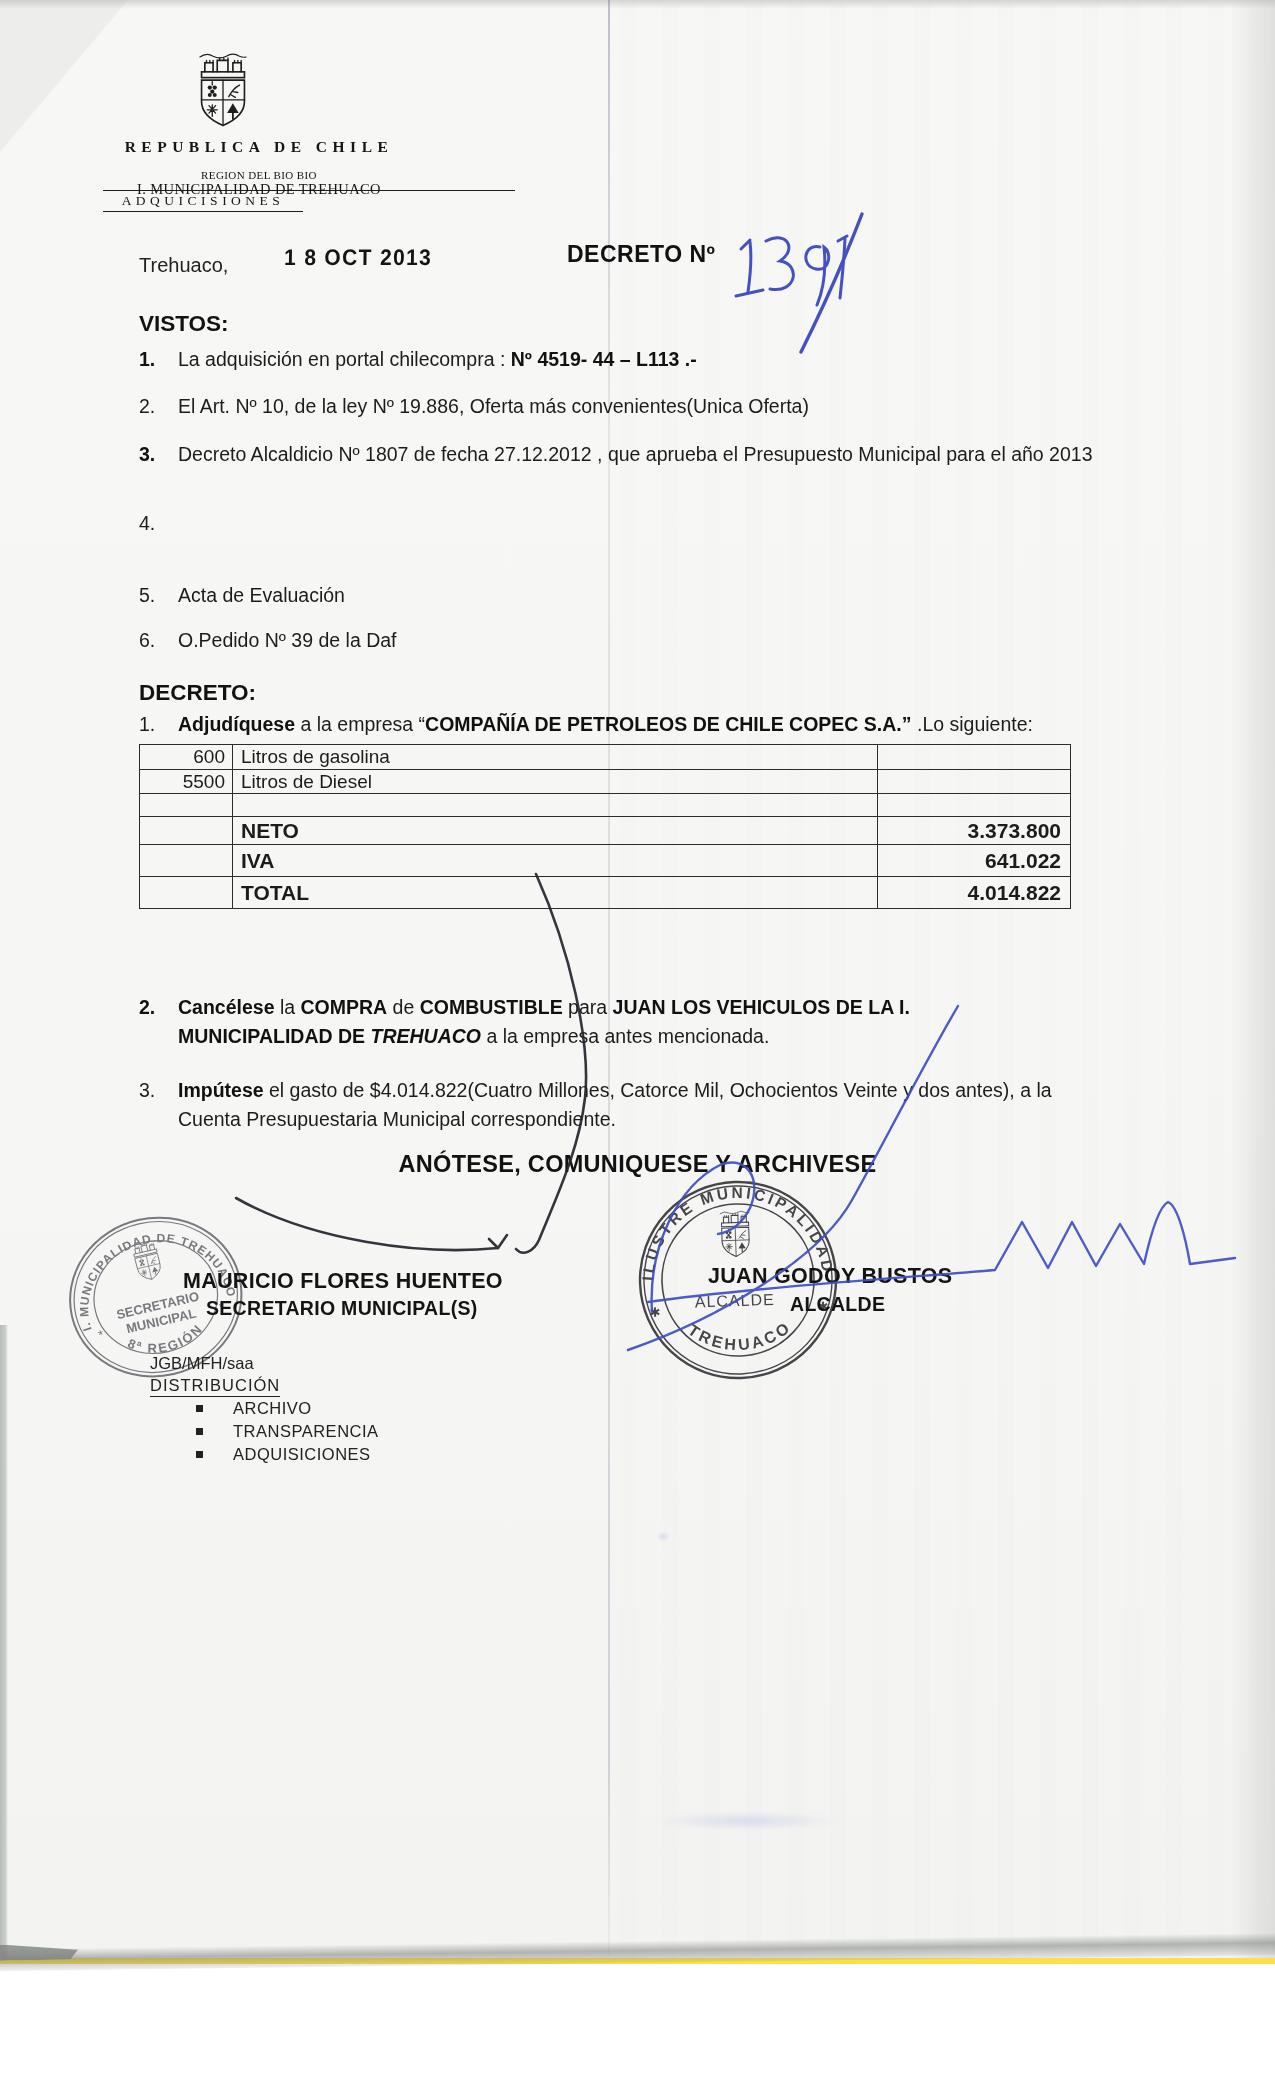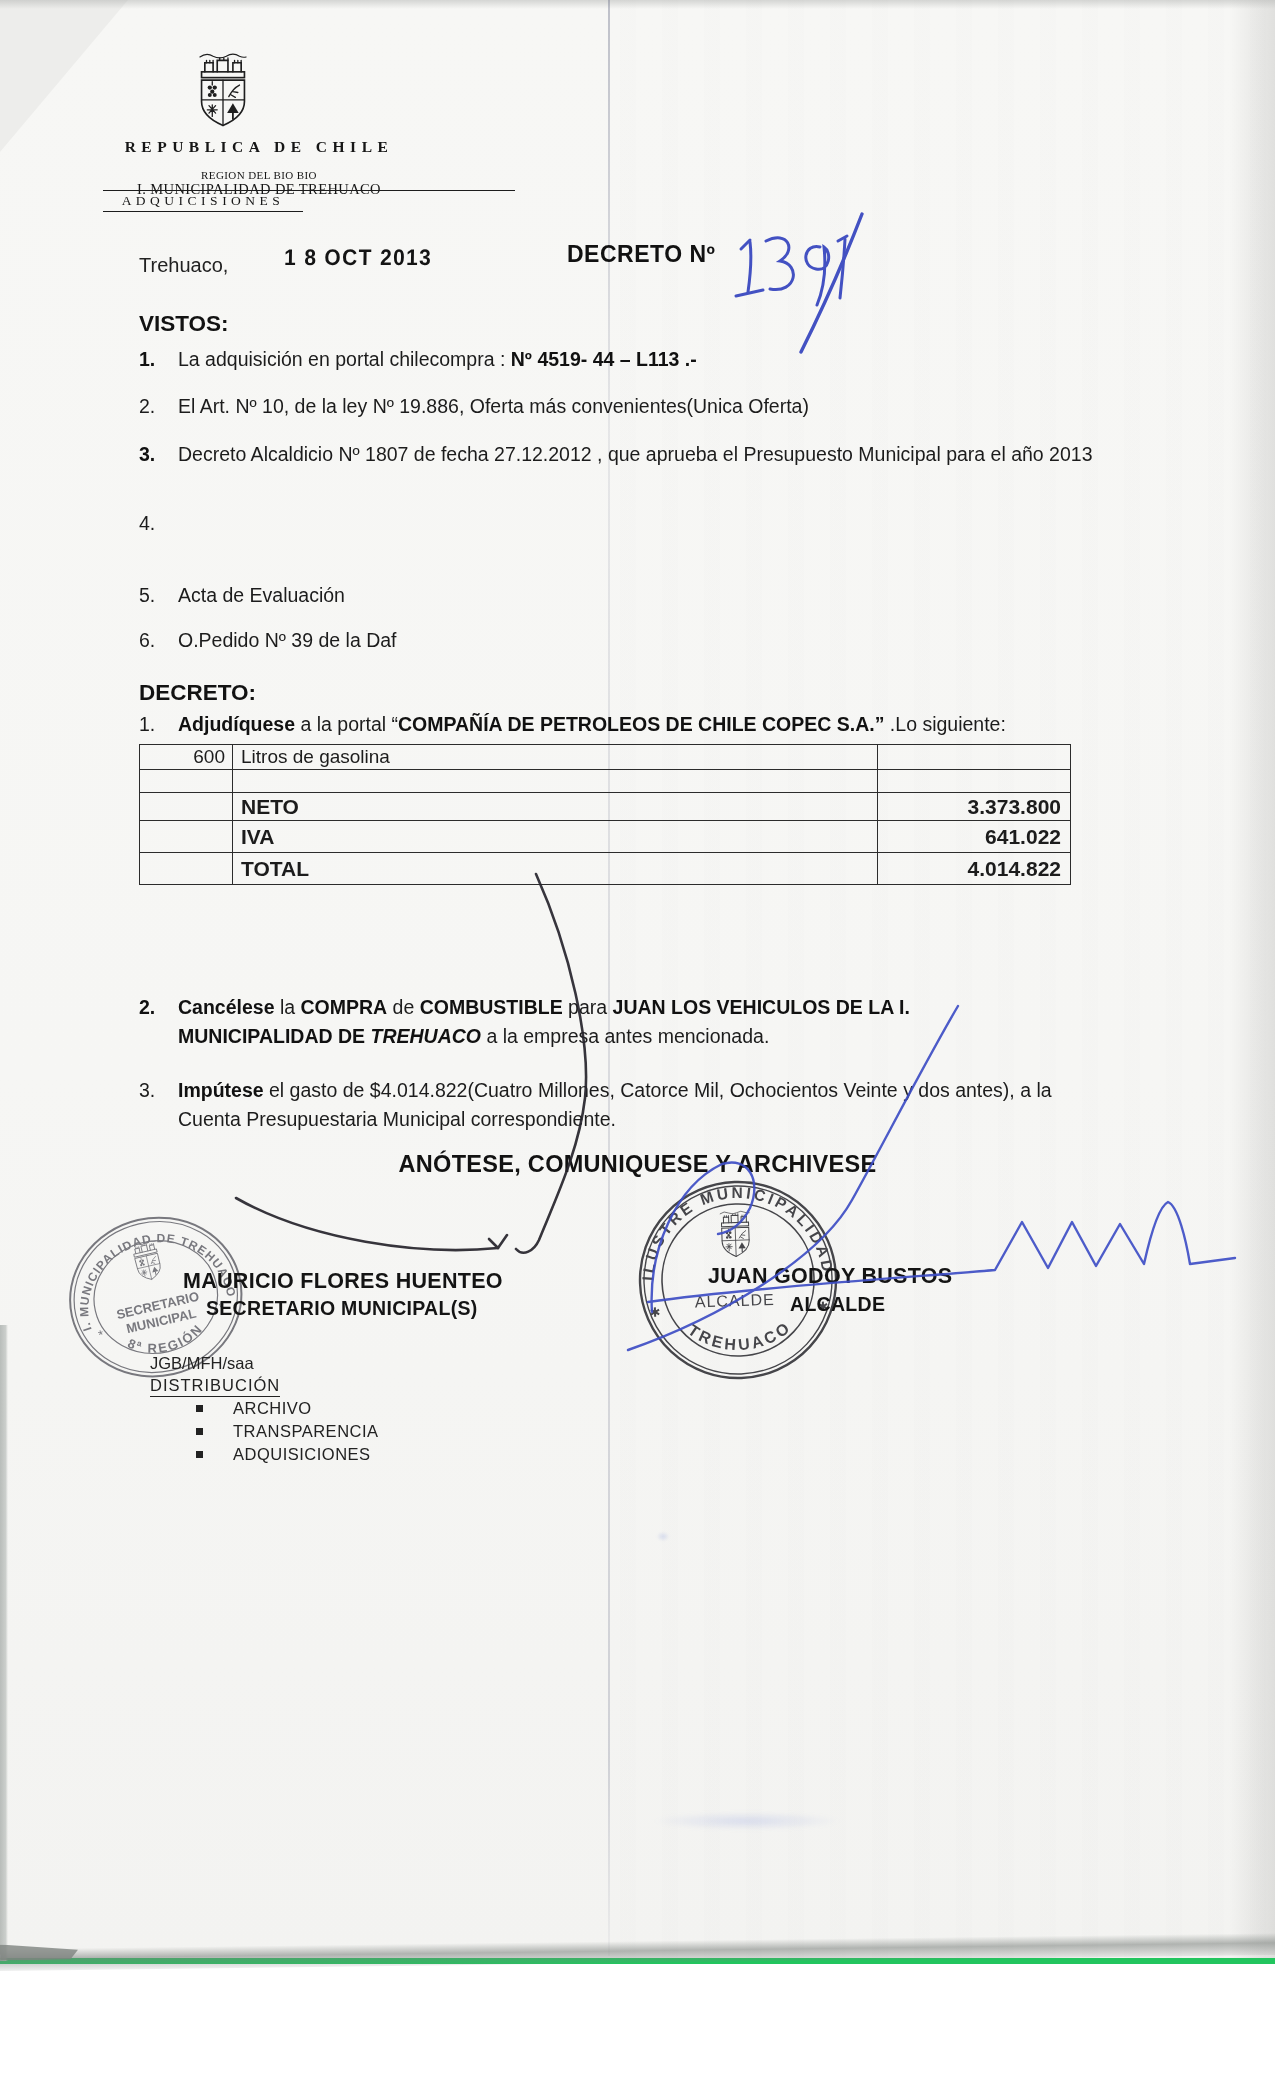--- a/index.html
+++ b/index.html
@@ -1,18 +1,18 @@
 <!DOCTYPE html>
 <html><head>
 <meta charset="utf-8">
 <style>
   html,body{margin:0;padding:0;background:#ffffff;}
   .page{
     position:relative;width:1275px;height:2100px;overflow:hidden;
-    background:#22c55e;font-family:"Liberation Sans",sans-serif;color:#1c1c1c;
+    background:#fde047;font-family:"Liberation Sans",sans-serif;color:#1c1c1c;
   }
   .abs{position:absolute;}
   
   .paper{
     position:absolute;left:0;top:0;width:1275px;height:1958px;
     background:linear-gradient(180deg,#f7f7f5 0%,#f6f6f4 55%,#f3f3f1 100%);
   }
   .paper-streaks{
     position:absolute;left:620px;top:0;width:655px;height:1958px;opacity:.5;
     background:repeating-linear-gradient(90deg,rgba(60,60,80,.015) 0 16px,rgba(0,0,0,0) 16px 42px);
@@ -173,33 +173,38 @@
     <span>Acta de Evaluación</span>
   </div>
   <div class="item" style="top:626px">
     <span class="num">6.</span>
     <span>O.Pedido Nº 39 de la  Daf</span>
   </div>
 
   <div class="h-bold decreto-h">DECRETO:</div>
   <div class="item" style="top:710px;width:1080px">
     <span class="num">1.</span>
-    <span class="nowrap-line"><span class="bold">Adjudíquese</span><span> a la portal “</span><span class="bold">COMPAÑÍA DE PETROLEOS DE CHILE COPEC S.A.”</span><span>  .Lo siguiente:</span></span>
+    <span class="nowrap-line"><span class="bold">Adjudíquese</span><span> a la empresa “</span><span class="bold">COMPAÑÍA DE PETROLEOS DE CHILE COPEC S.A.”</span><span>  .Lo siguiente:</span></span>
   </div>
 
   <table class="decree-table">
     <colgroup>
         <col style="width:93px">
         <col style="width:645px">
         <col style="width:193px">
       </colgroup>
     <tbody>
     <tr style="height:25px">
       <td class="cant">600</td>
       <td>Litros de gasolina</td>
+      <td class="monto"></td>
+    </tr>
+    <tr style="height:24px">
+      <td class="cant">5500</td>
+      <td>Litros de Diesel</td>
       <td class="monto"></td>
     </tr>
     <tr style="height:23px">
       <td class="cant"></td>
       <td></td>
       <td class="monto"></td>
     </tr>
     <tr style="height:28px">
       <td class="cant"></td>
       <td class="tot-label">NETO</td>

